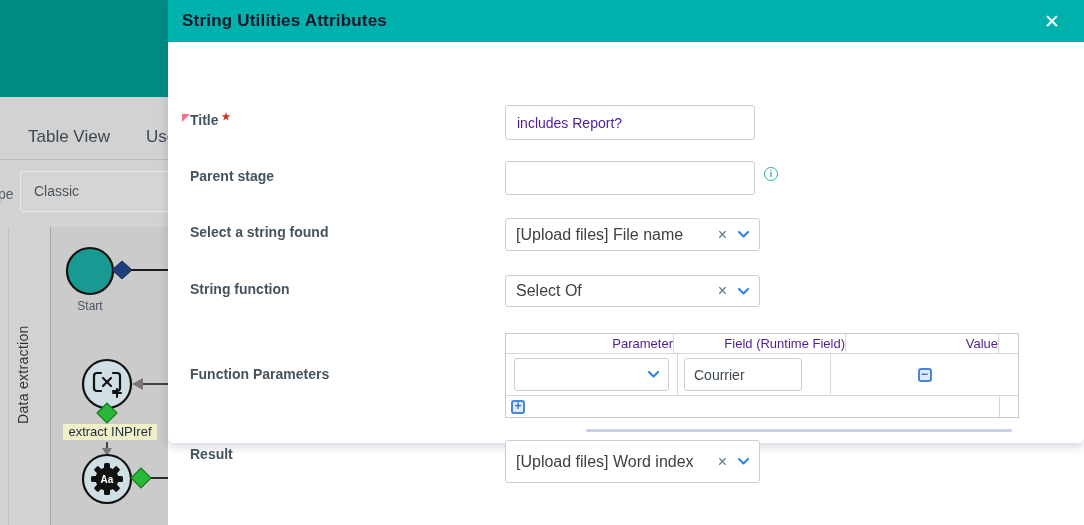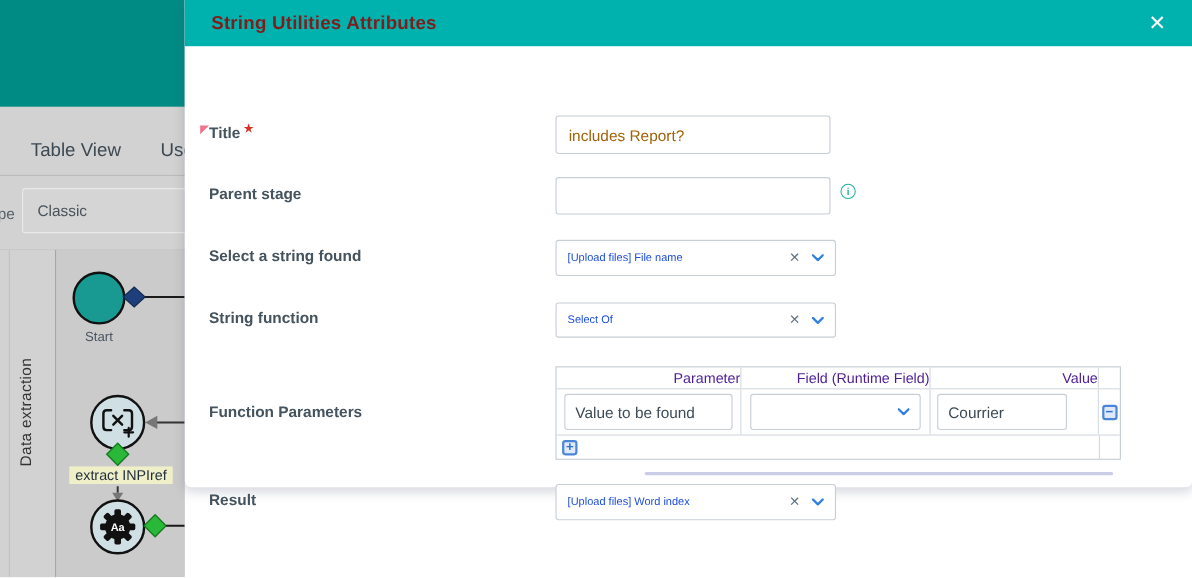--- a/index.html
+++ b/index.html
@@ -33,45 +33,45 @@
 
   
   .modal {
     position:absolute; left:168px; top:0; width:916px; height:443px;
     background:#fff; border-radius:0 0 6px 6px;
     box-shadow:0 4px 10px rgba(70,74,110,.22); z-index:5;
   }
   .modal-header {
     height:42px; background:#00b2ad; display:flex; align-items:center; padding:0 14px;
   }
-  .modal-title { color:#7f1d1d; font-size:17px; font-weight:700; letter-spacing:.2px;margin-left:10px; }
+  .modal-title { color:#0f172a; font-size:17px; font-weight:700; letter-spacing:.2px; }
   .modal-close {
     margin-left:auto; margin-right:10px; color:#fff; font-size:19px; line-height:19px;
     cursor:pointer; font-weight:400;
   }
   .modal-body { position:relative; width:100%; height:401px; }
 
   .f-label {
     position:absolute; left:22px; font-size:14px; font-weight:700; color:#44535e; white-space:nowrap;
   }
   .flag {
     position:absolute; left:-8px; top:2px; width:0; height:0;
     border-top:8px solid #f2728c; border-right:8px solid transparent;
   }
   .req-star { color:#d93025; font-size:10px; position:relative; top:-5px; margin-left:3px; }
 
   .txt-input {
     position:absolute; left:337px; width:250px; border:1px solid #c6ced6; border-radius:3px;
-    font-family:"Liberation Sans",sans-serif; font-size:14px; color:#a16207; padding:0 11px; background:#fff; outline:none;
+    font-family:"Liberation Sans",sans-serif; font-size:14px; color:#4c1d95; padding:0 11px; background:#fff; outline:none;
   }
   .select {
     position:absolute; left:337px; width:255px; border:1px solid #c6ced6; border-radius:3px;
     background:#fff; display:flex; align-items:center; padding:0 10px; cursor:pointer;
   }
-  .select .val { flex:1; font-size:10px; color:#1d4ed8; white-space:nowrap; overflow:hidden; }
+  .select .val { flex:1; font-size:16px; color:#404040; white-space:nowrap; overflow:hidden; }
   .select .clear { color:#5f7184; font-size:16px; line-height:16px; margin-right:11px; cursor:pointer; }
   .chev { display:flex; align-items:center; }
 
   .info-icon {
     position:absolute; left:596px; width:14px; height:14px; border:1px solid #21b2a6; border-radius:50%;
     color:#21b2a6; font-size:9px; line-height:12px; text-align:center; font-weight:700; cursor:pointer;
   }
 
   
   .fp-table { position:absolute; left:337px; top:291px; width:514px; border:1px solid #c3ccd4; background:#fff; }
@@ -221,23 +221,20 @@
       <div class="f-label" style="top:324px;">Function Parameters</div>
 
       <div class="fp-table">
         <div class="fp-head">
           <div class="cell c1">Parameter</div>
           <div class="cell c2">Field (Runtime Field)</div>
           <div class="cell c3">Value</div>
           <div class="cell c4"></div>
         </div>
         <div class="fp-row">
-          <div class="cell c1">
-            <input class="cell-input param-input" value="Value to be found" style="">
-          </div>
           <div class="cell c2">
             <div class="row-select">
               <span class="val"></span>
               <span class="chev">
                 <svg width="11" height="7" viewBox="0 0 11 7">
                     <polyline points="1,1 5.5,5.5 10,1" fill="none" stroke="#2f80e0" stroke-width="2" stroke-linecap="round" stroke-linejoin="round"></polyline>
                   </svg>
               </span>
             </div>
           </div>
@@ -249,21 +246,21 @@
           </div>
         </div>
         <div class="fp-footer">
           <div class="fp-footer-inner">
             <span class="sq-btn">+</span>
           </div>
         </div>
       </div>
 
       <div class="f-label" style="top:404px;">Result</div>
-      <div class="select" style="top:398px; height:33px;">
+      <div class="select" style="top:398px; height:43px;">
         <span class="val">[Upload files] Word index</span>
         <span class="clear">×</span>
         <span class="chev">
           <svg width="11" height="7" viewBox="0 0 11 7">
               <polyline points="1,1 5.5,5.5 10,1" fill="none" stroke="#2f80e0" stroke-width="2" stroke-linecap="round" stroke-linejoin="round"></polyline>
             </svg>
         </span>
       </div>
 
       <div class="hscroll-hint"></div>

